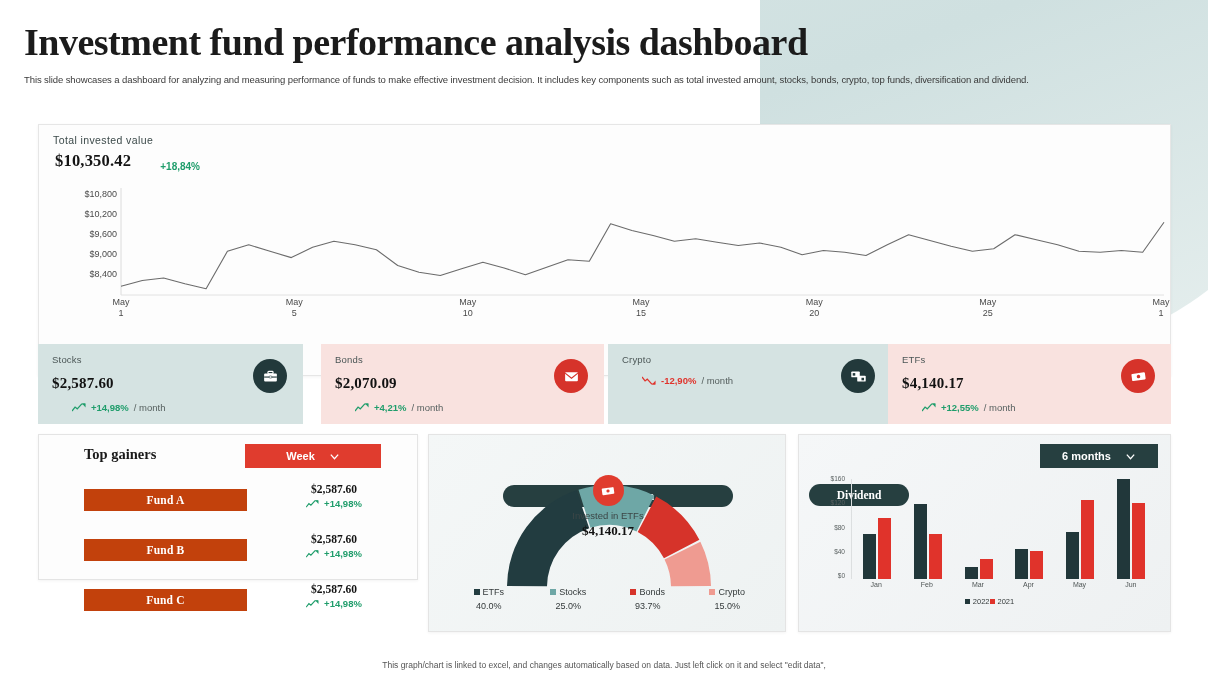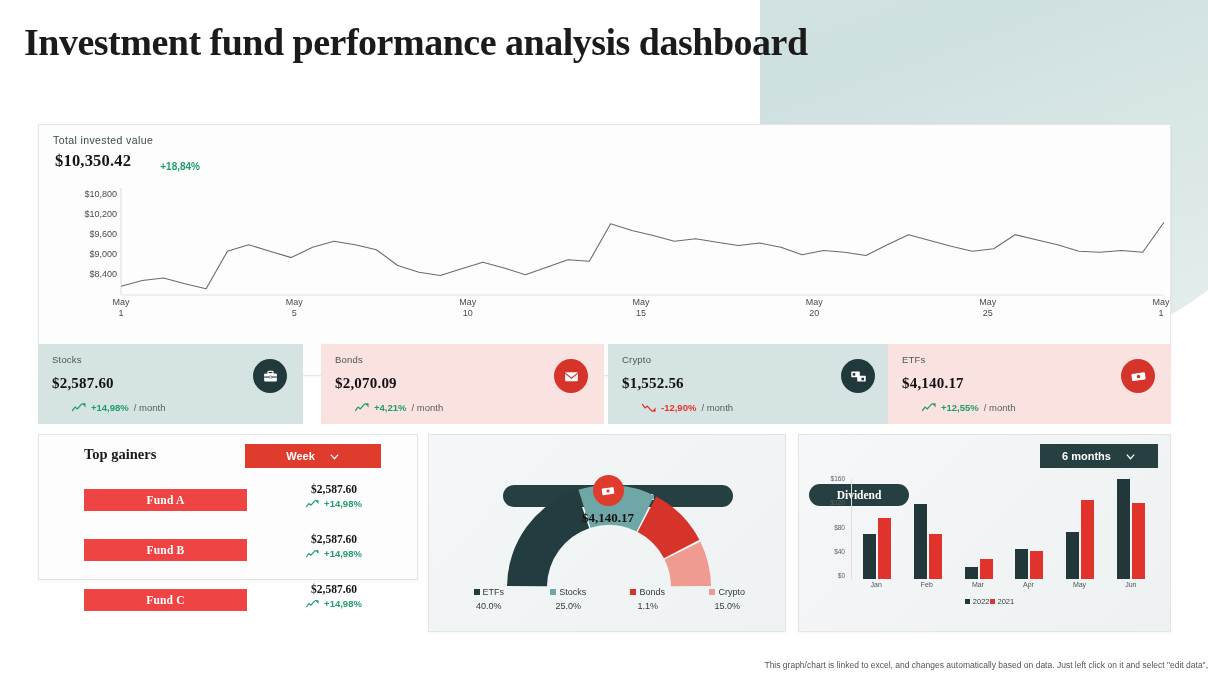--- a/index.html
+++ b/index.html
@@ -127,21 +127,21 @@
   .dd-week { right: 36px; top: 9px; width: 136px; height: 24px; background: #e03c2e; }
   .dd-6mo  { right: 12px; top: 9px; width: 118px; height: 24px; background: #263f40; }
   .dd svg { width: 11px; height: 11px; }
 
   .fund-row {
     position: absolute; left: 8px; width: 364px; height: 42px;
   }
   .fund-pill {
     position: absolute; left: 37px; top: 6px;
     width: 163px; height: 22px;
-    background: #ef4444;
+    background: #c2410c;
     display: flex; align-items: center; justify-content: center;
     font-family: "Liberation Serif", serif; font-weight: bold;
     font-size: 11.5px; color: #ffffff; letter-spacing: .2px;
   }
   .fund-amt {
     position: absolute; left: 232px; top: 0px; width: 110px; text-align: center;
     font-family: "Liberation Serif", serif; font-weight: bold;
     font-size: 11.5px; color: #141414;
   }
   .fund-delta {
@@ -203,32 +203,33 @@
   .bar-legend {
     position: absolute; left: 0; right: 0; top: 122px;
     display: flex; align-items: center; justify-content: center; 
     font-size: 7.5px; color: #33393a;
   }
   .bl-item { display: flex; align-items: center; gap: 3px; }
   .bl-sq { width: 5px; height: 5px; }
 
   .footer {
     position: absolute; left: 0; top: 660px; width: 1208px;
-    text-align: right; font-size: 8.5px; color: #555555;
+    text-align: center; font-size: 8.5px; color: #555555;
   }
 </style>
 </head>
 <body>
 
 <div class="deco-circle"></div>
 <div class="deco-fade"></div>
 
 <div class="page">
 
   <div class="title">Investment fund performance analysis dashboard</div>
+  <div class="subtitle">This slide showcases a dashboard for analyzing and measuring performance of funds to make effective investment decision. It includes key components such as total invested amount, stocks, bonds, crypto, top funds, diversification and dividend.</div>
 
   <div class="panel-top">
     <div class="tiv-label">Total invested value</div>
     <div class="tiv-row">
       <span class="tiv-value">$10,350.42</span>
       <span class="tiv-delta">
         <svg viewBox="0 0 16 10">
           <polyline points="0,9 3.5,4.5 6,6.5 11,1 15,1" fill="none" stroke="#1f9d6b" stroke-width="1.4"></polyline>
           <polygon points="15.5,0.5 15.5,5 11.5,0.5" fill="#1f9d6b"></polygon>
         </svg>
@@ -316,21 +317,20 @@
         </div>
         <div class="k-icon" style="background:#d6332a">
           <svg viewBox="0 0 20 20">
             <rect x="2.5" y="5" width="15" height="10.5" rx="1.2" fill="#fff"></rect>
             <polyline points="2.5,6 10,12 17.5,6" fill="none" stroke="#d6332a" stroke-width="1.4"></polyline>
           </svg>
         </div>
       </div>
       <div class="kpi" style="left: 570px; width: 283px; background: rgb(213, 227, 226);">
         <div class="k-name">Crypto</div>
-        <div class="k-val">$1,552.56</div>
         <div class="k-delta">
           <svg viewBox="0 0 16 10" width="14" height="9">
             <polyline points="0,1 3.5,5.5 6,3.5 11,9 15,9" fill="none" stroke="#e0332b" stroke-width="1.4"></polyline>
             <polygon points="15.5,9.5 15.5,5 11.5,9.5" fill="#e0332b"></polygon>
           </svg>
           <span class="k-pct" style="color:#e0332b">-12,90%</span>
           <span class="k-per">/ month</span>
         </div>
         <div class="k-icon" style="background:#22393b">
           <svg viewBox="0 0 20 20">
@@ -418,20 +418,21 @@
         </g>
     </svg>
 
     <div class="gauge-center">
       <div class="gauge-icon">
         <svg viewBox="0 0 20 20">
           <rect x="2.5" y="6" width="15" height="8.5" rx="1.2" fill="#ffffff" transform="rotate(-8 10 10)"></rect>
           <circle cx="10" cy="10" r="2" fill="#e03c2e" transform="rotate(-8 10 10)"></circle>
         </svg>
       </div>
+      <div class="gauge-sub">Invested in ETFs</div>
       <div class="gauge-val">$4,140.17</div>
     </div>
 
     <div class="div-legend" id="div-legend">
         <div class="dl-item">
           <div class="dl-top">
             <span class="dl-sq" style="background:#223c40"></span>
             <span>ETFs</span>
           </div>
           <div class="dl-pct">40.0%</div>
@@ -441,21 +442,21 @@
             <span class="dl-sq" style="background:#6ea7a6"></span>
             <span>Stocks</span>
           </div>
           <div class="dl-pct">25.0%</div>
         </div>
         <div class="dl-item">
           <div class="dl-top">
             <span class="dl-sq" style="background:#d6332a"></span>
             <span>Bonds</span>
           </div>
-          <div class="dl-pct">1.1%</div>
+          <div class="dl-pct">93.7%</div>
         </div>
         <div class="dl-item">
           <div class="dl-top">
             <span class="dl-sq" style="background:#ef9b91"></span>
             <span>Crypto</span>
           </div>
           <div class="dl-pct">15.0%</div>
         </div>
       </div>
   </div>

